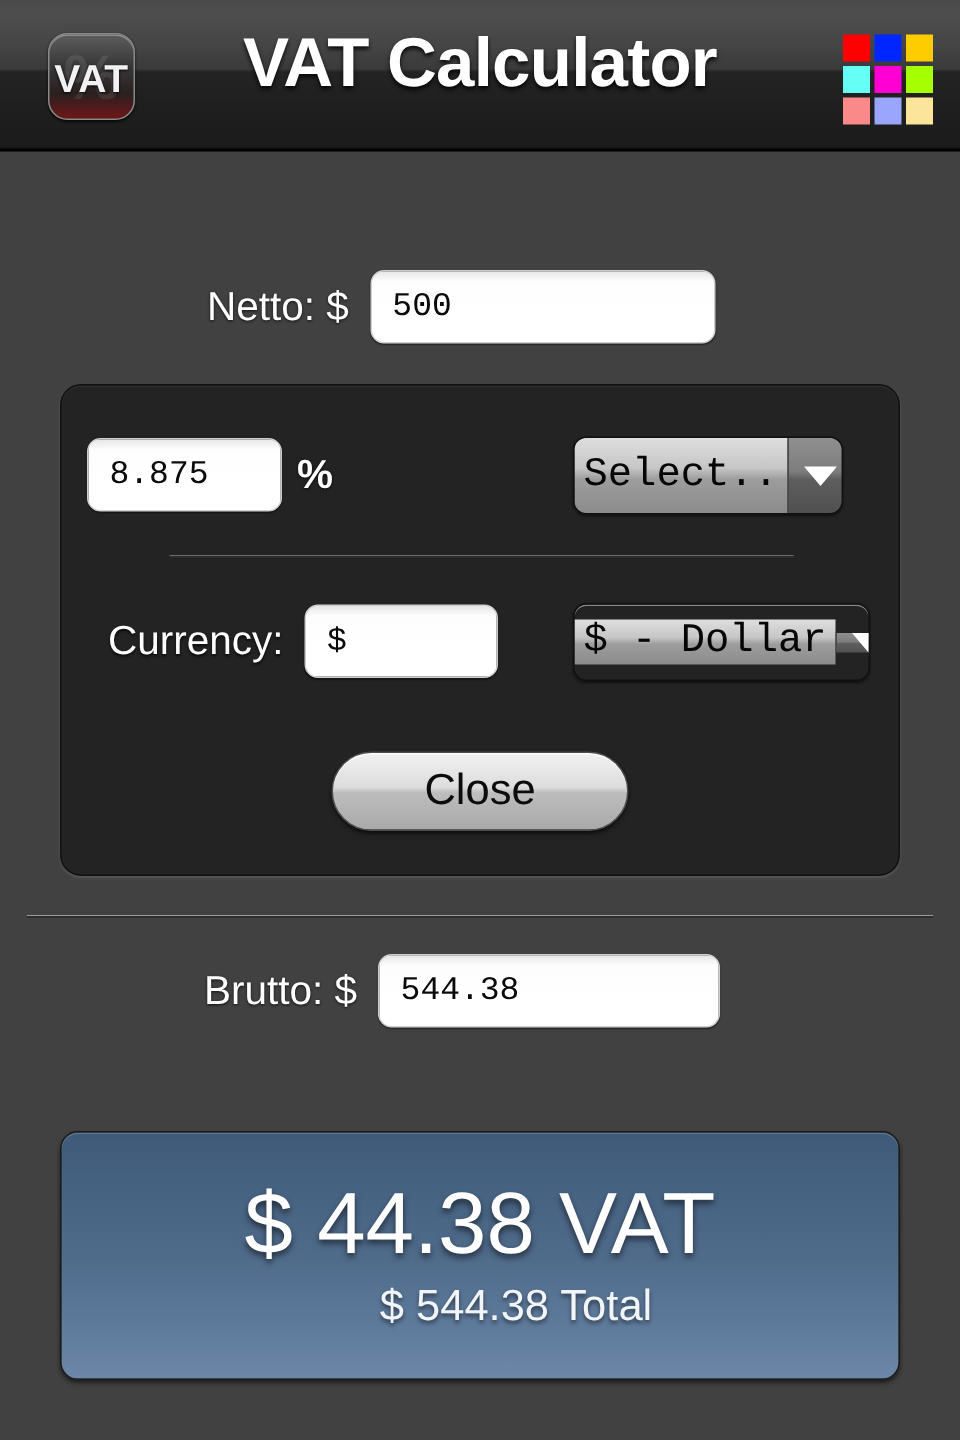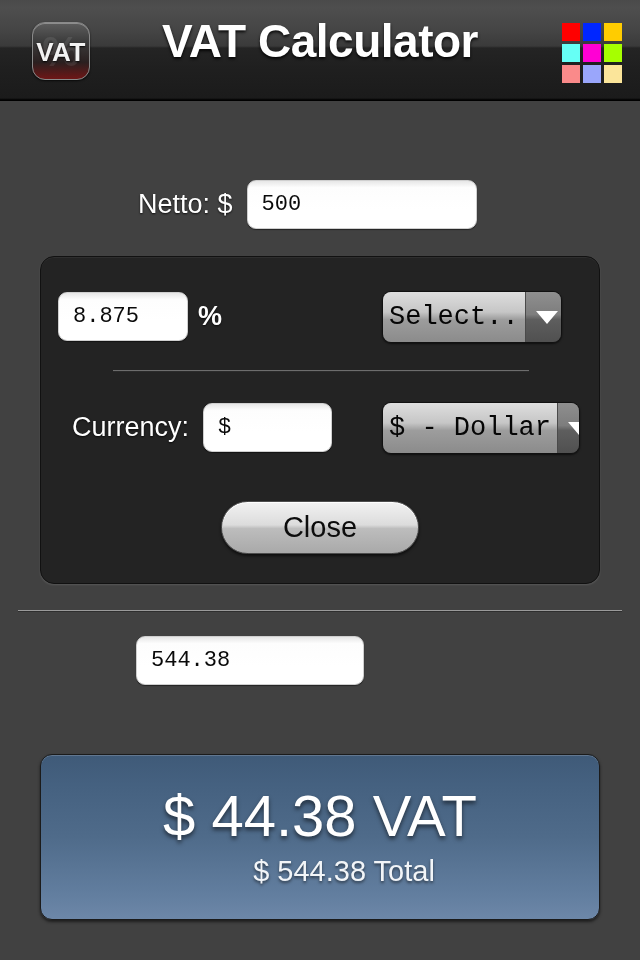--- a/index.html
+++ b/index.html
@@ -185,21 +185,21 @@
     justify-content: center;
   }
   .dropdown .dd-arrow span {
     display: block;
     width: 0; height: 0;
     border-left: 11px solid transparent;
     border-right: 11px solid transparent;
     border-top: 13px solid #ffffff;
   }
   #vat-select { left: 382px; top: 291px; width: 180px; height: 52px; }
-  #currency-select { left: 382px; top: 402px; width: 198px; height: 52px; }
+  #currency-select { left: 382px; top: 402px; width: 198px; height: 52px; align-items: center; }
 
   
   #close-button {
     position: absolute;
     left: 221px; top: 501px;
     width: 198px; height: 53px;
     border-radius: 27px;
     border: 1px solid #4d4d4d;
     background: linear-gradient(to bottom, #f2f2f2 0%, #dcdcdc 45%, #bdbdbd 52%, #a9a9a9 100%);
     color: #0c0c0c;
@@ -309,20 +309,21 @@
     <div class="dd-arrow">
         <span></span>
       </div>
   </div>
 
   <div id="close-button">Close</div>
 
   <div class="main-divider"></div>
 
   <div class="field-row" id="brutto-row">
+    <div class="field-label">Brutto: $</div>
     <div class="text-input" id="brutto-input" placeholder="0">544.38</div>
   </div>
 
   <div id="result-panel" style="background: linear-gradient(rgb(63, 90, 120) 0%, rgb(69, 97, 128) 18%, rgb(79, 107, 138) 50%, rgb(98, 126, 159) 85%, rgb(109, 135, 168) 100%); align-items: center;">
     <div id="result-main">$ 44.38 VAT</div>
     <div id="result-sub">$ 544.38 Total</div>
   </div>
 
 </div>
 

